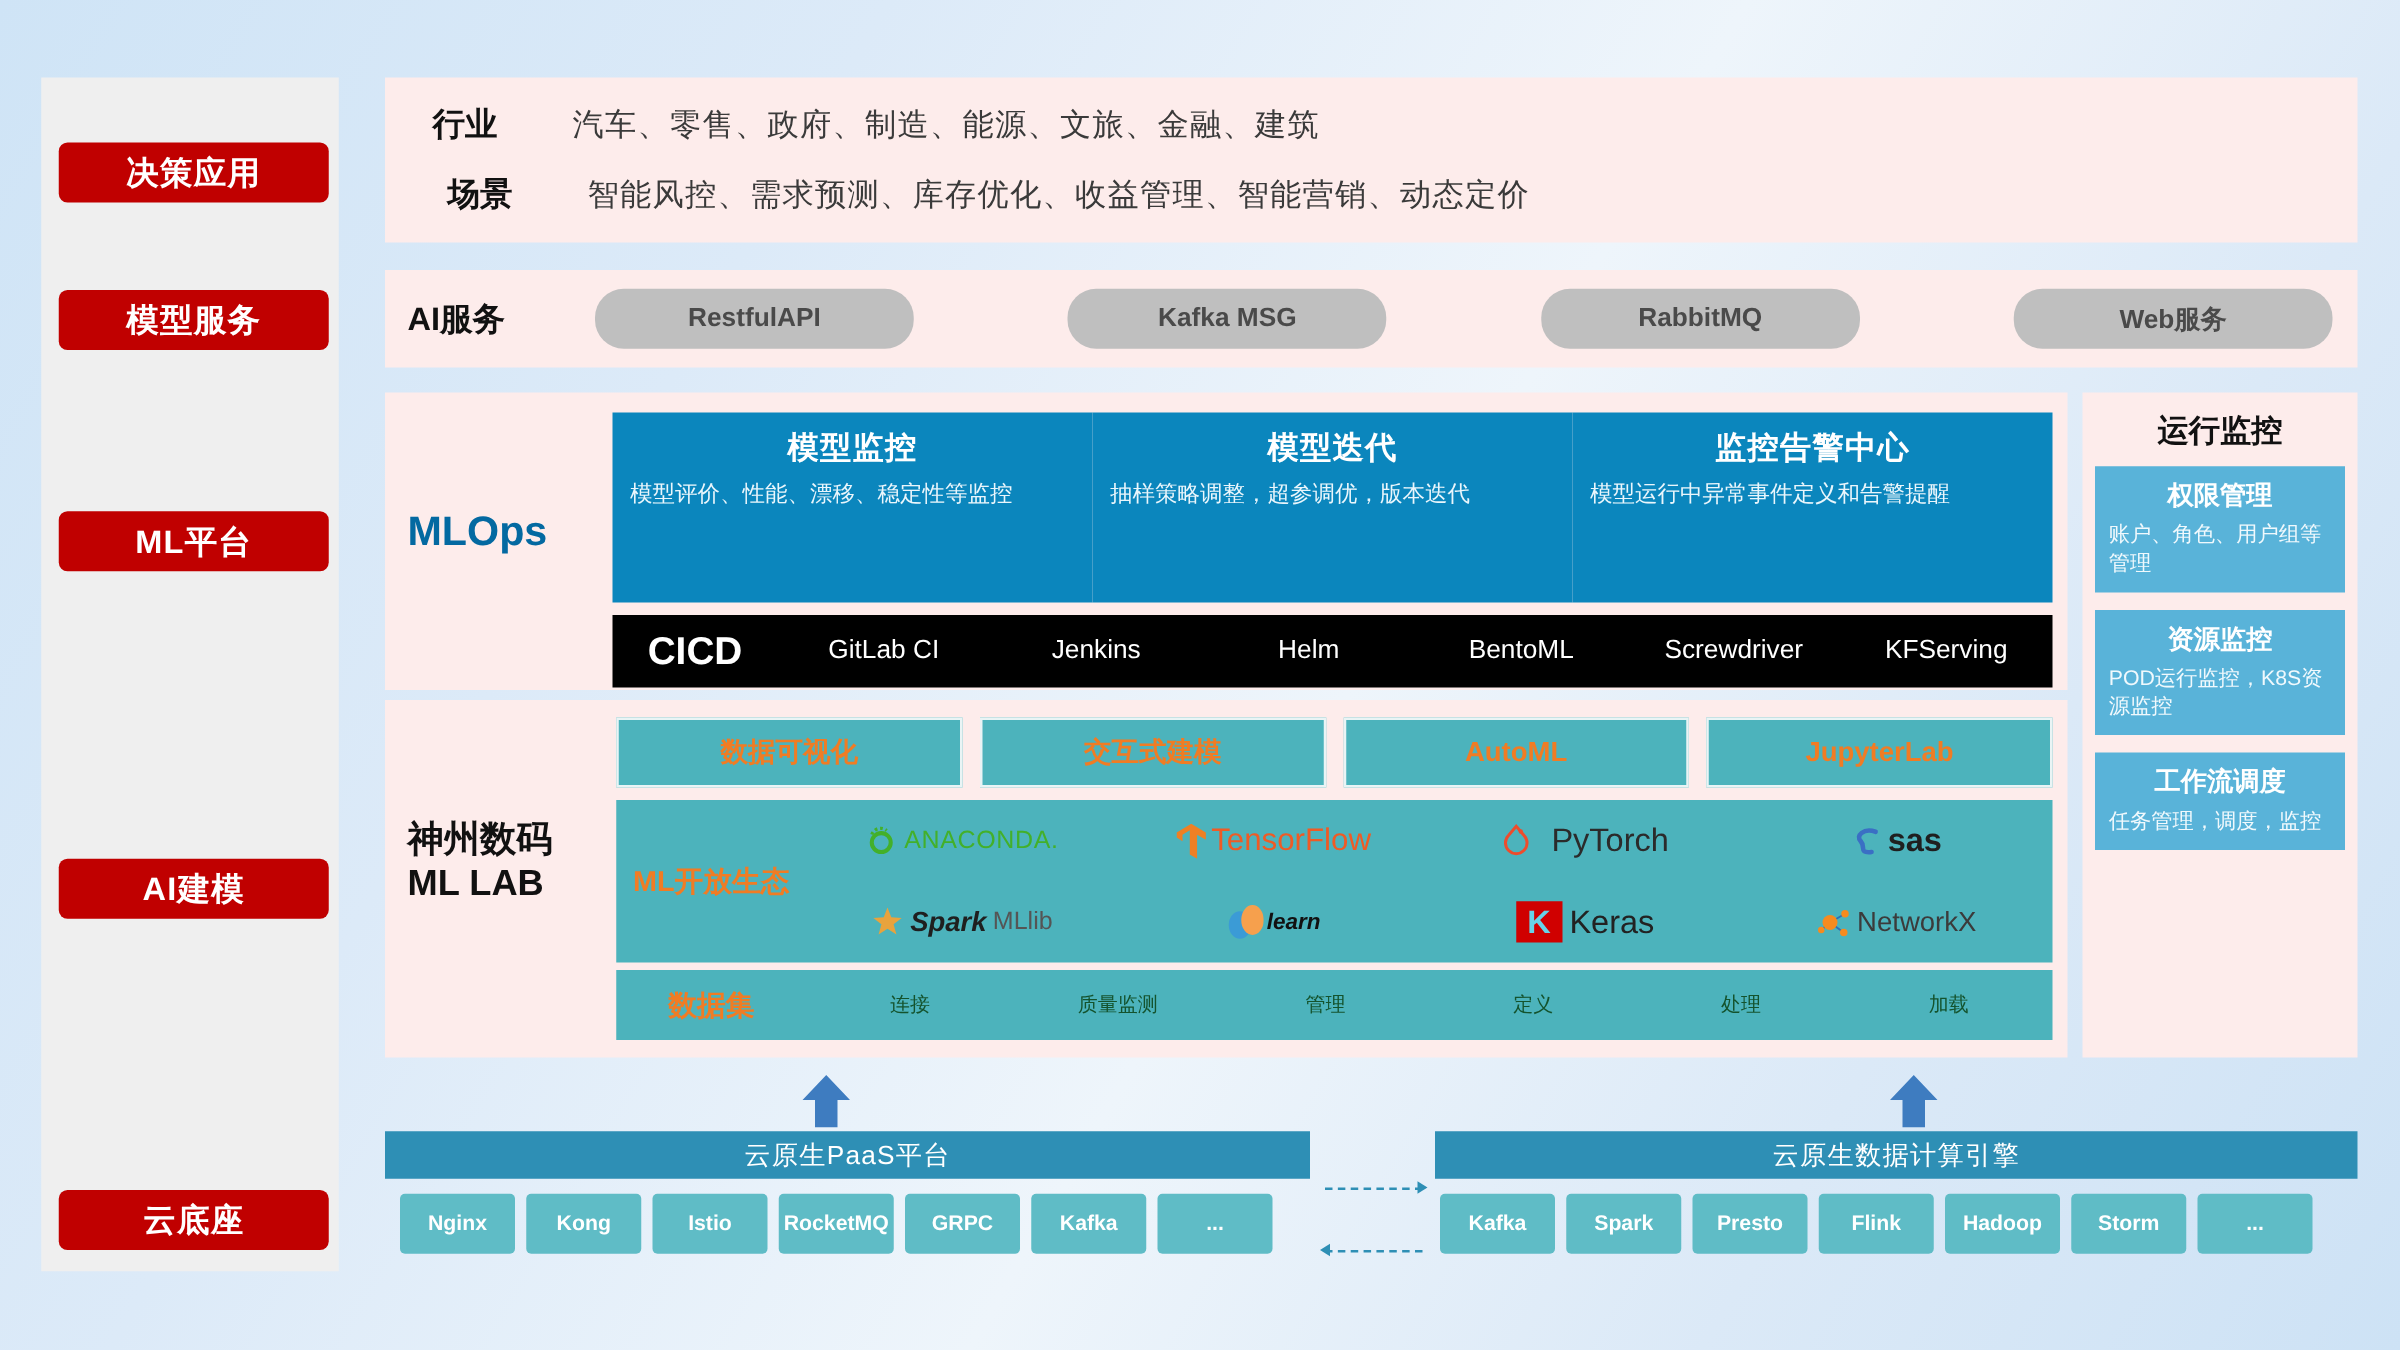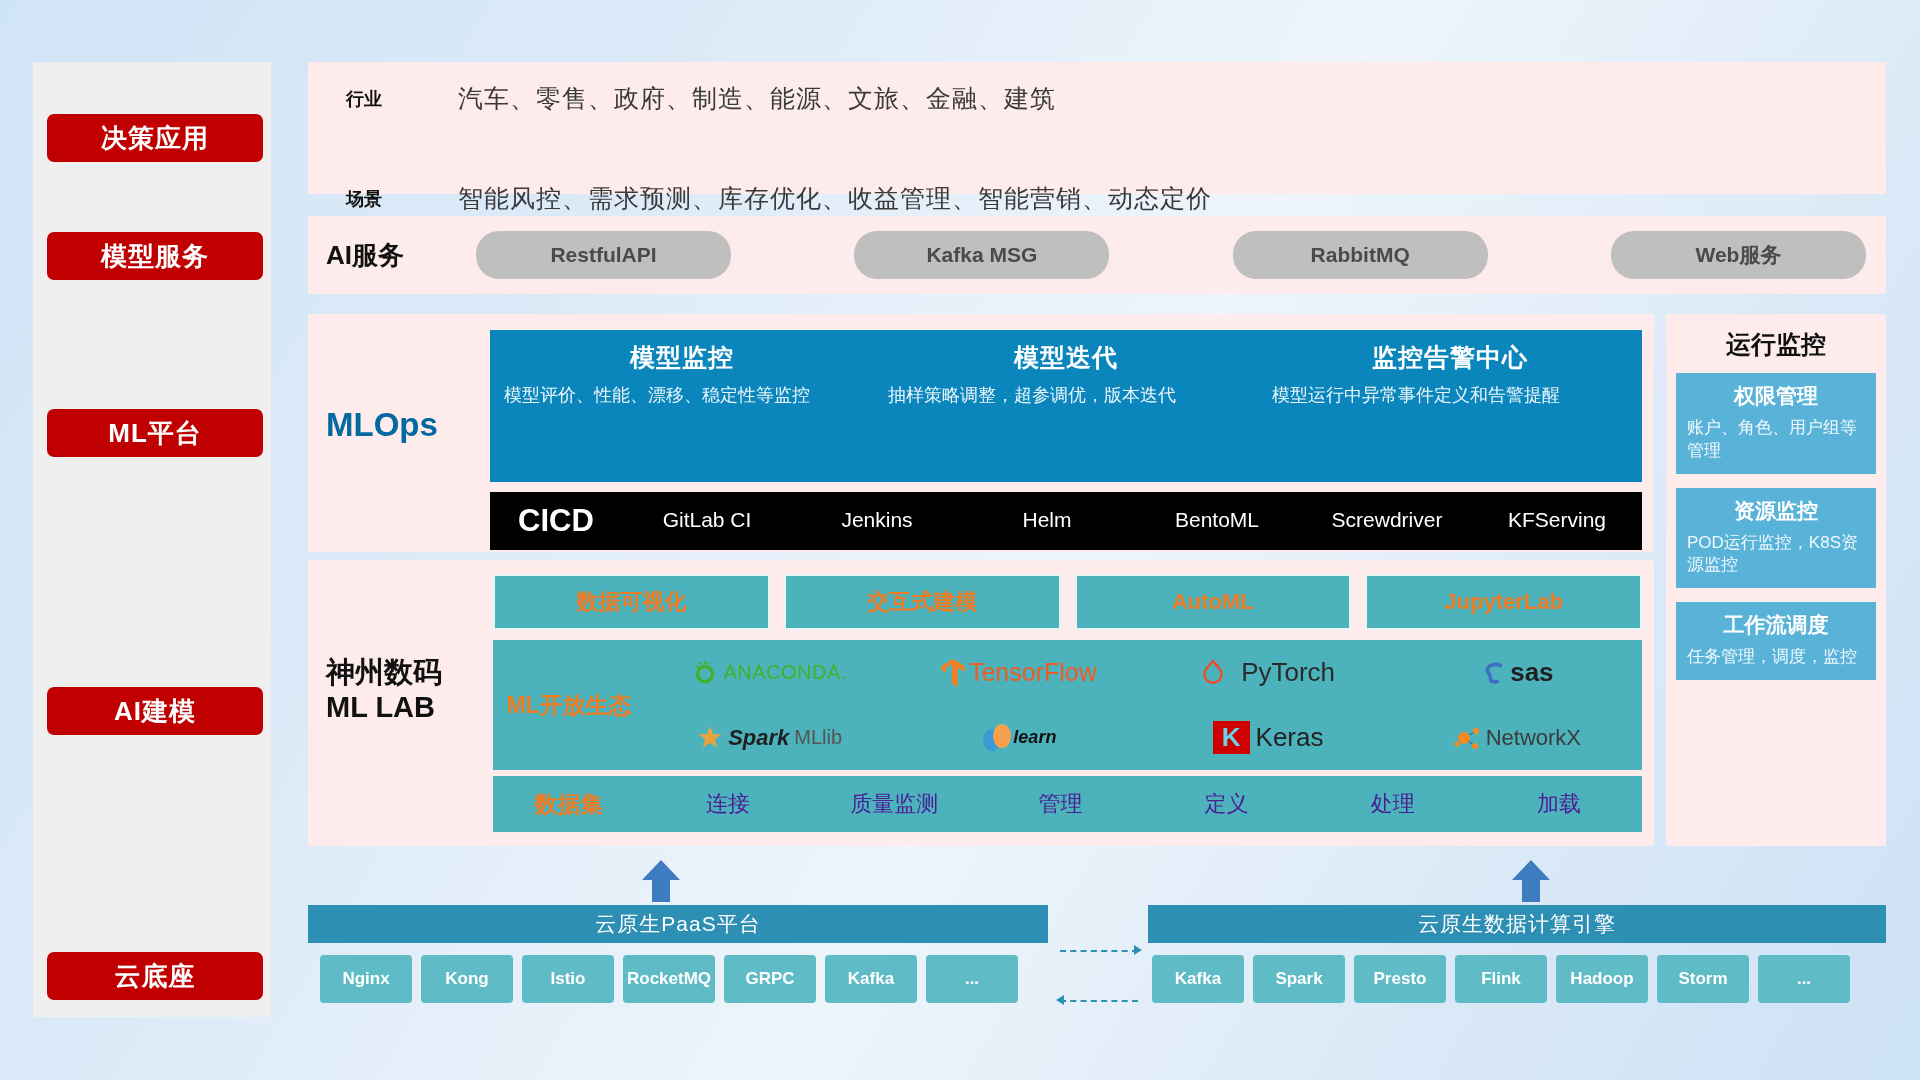--- a/index.html
+++ b/index.html
@@ -26,21 +26,21 @@
   #tier2{top:409px}
   #tier3{top:687px}
   #tier4{top:952px}
 
   
   .panel{position:absolute;background:#fdeceb;}
 
   
   #rowIndustry{left:308px;top:62px;width:1578px;height:132px;}
   .kv{position:absolute;display:flex;align-items:center;}
-  .klabel{font-weight:bold;font-size:18px;color:#111;width:112px;}
+  .klabel{font-weight:bold;font-size:26px;color:#111;width:112px;}
   .kval{font-size:25px;color:#3a3a3a;letter-spacing:1px;}
 
   
   #rowService{left:308px;top:216px;width:1578px;height:78px;
     display:flex;align-items:center;padding-left:18px;box-sizing:border-box;}
   .svc-label{font-weight:bold;font-size:26px;color:#111;width:150px;flex:none;}
   .svc-wrap{flex:1;display:flex;gap:0;justify-content:space-between;padding-right:20px;}
   .svc-box{
     width:255px;height:48px;background:#bfbfbf;
     display:flex;align-items:center;justify-content:center;
@@ -76,21 +76,21 @@
     display:flex;align-items:center;justify-content:center;
     color:#f07c24;font-weight:bold;font-size:22px;}
   .eco{position:absolute;left:185px;top:80px;right:12px;height:130px;background:#4cb3bc;
     display:flex;align-items:center;}
   .eco-lab{width:152px;flex:none;color:#f07c24;font-weight:bold;font-size:23px;text-align:center;}
   .logo-grid{flex:1;display:grid;grid-template-columns:repeat(4,1fr);
     grid-template-rows:1fr 1fr;align-items:center;justify-items:center;height:100%;}
   .dataset{position:absolute;left:185px;top:216px;right:12px;height:56px;background:#4cb3bc;
     display:flex;align-items:center;}
   .ds-hd{width:152px;flex:none;text-align:center;color:#f07c24;font-weight:bold;font-size:23px;}
-  .ds-it{flex:1;text-align:center;color:#4c1d95;font-size:22px;}
+  .ds-it{flex:1;text-align:center;color:#14532d;font-size:16px;}
 
   
   #rowMonitor{left:1666px;top:314px;width:220px;height:532px;}
   .mon-title{text-align:center;font-weight:bold;font-size:25px;color:#111;padding:14px 0 12px;}
   .mon-card{margin:0 10px 14px;background:#59b3d9;color:#fff;padding:9px 11px 11px;}
   .mon-card h5{margin:0 0 7px;text-align:center;font-size:21px;font-weight:bold;}
   .mon-card p{margin:0;font-size:17px;line-height:1.34;color:#f0f9fd;}
 
   
   .bar{
@@ -129,21 +129,21 @@
   <div class="tier" id="tier1">模型服务</div>
   <div class="tier" id="tier2">ML平台</div>
   <div class="tier" id="tier3">AI建模</div>
   <div class="tier" id="tier4">云底座</div>
 
   <div class="panel" id="rowIndustry">
     <div class="kv" style="left:38px;top:20px;">
       <span class="klabel">行业</span>
       <span class="kval">汽车、零售、政府、制造、能源、文旅、金融、建筑</span>
     </div>
-    <div class="kv" style="left:38px;top:76px;margin-top:44px;">
+    <div class="kv" style="left:50px;top:76px;">
       <span class="klabel">场景</span>
       <span class="kval">智能风控、需求预测、库存优化、收益管理、智能营销、动态定价</span>
     </div>
   </div>
 
   <div class="panel" id="rowService">
     <div class="svc-label">AI服务</div>
     <div class="svc-wrap">
       <div class="svc-box">RestfulAPI</div>
       <div class="svc-box">Kafka MSG</div>

